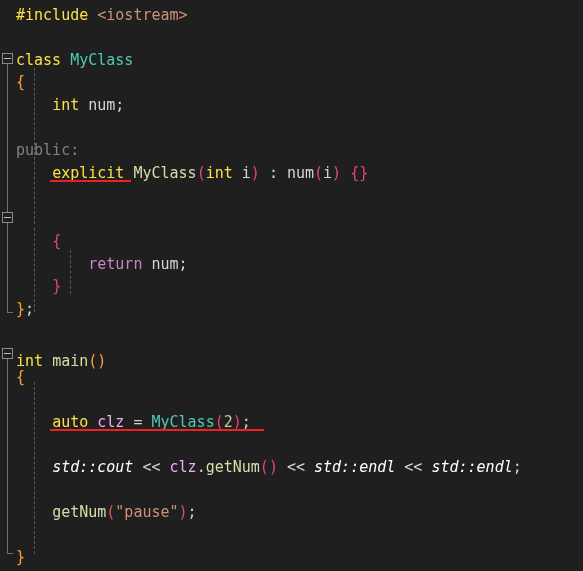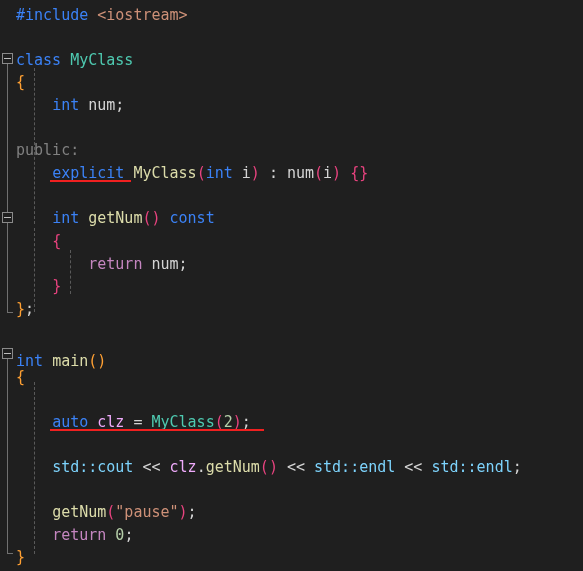--- a/index.html
+++ b/index.html
@@ -68,26 +68,26 @@
 
   
   .line {
     position: absolute;
     left: 16px;
     white-space: pre;
     height: 22.7px;
   }
 
   
-  .kw        { color: #3b82f6; }  
+  .kw        { color: #fde047; }  
   .kw-ctl    { color: #c586c0; }  
   .type      { color: #4ec9b0; }  
   .fn        { color: #dcdcaa; }  
   .var       { color: #d4d4d4; }  
-  .ns        { color: #7dd3fc; }  
+  .ns        { color: #ffffff; font-style: italic; }  
   .plain     { color: #d4d4d4; }
   .str       { color: #ce9178; }  
   .num       { color: #b5cea8; }  
   .label     { color: #808080; }  
   .op        { color: #d4d4d4; }
   .br0       { color: #ffa033; }  
   .br1       { color: #e8437f; }  
   .br2       { color: #f0abfc; }  
 
   
@@ -126,38 +126,36 @@
 
   <div class="line" style="top:71px;"><span class="br0">{</span></div>
 
   <div class="line" style="top:139px;"><span class="label">public:</span></div>
 
   <div class="line" style="top:94px;"><span class="plain">    </span><span class="kw">int</span><span class="plain"> </span><span class="var">num</span><span class="plain">;</span></div>
 
   <div class="line" style="top:162px;"><span class="plain">    </span><span class="kw">explicit</span><span class="plain"> </span><span class="fn">MyClass</span><span class="br1">(</span><span class="kw">int</span><span class="plain"> </span><span class="var">i</span><span class="br1">)</span><span class="plain"> </span><span class="op">:</span><span class="plain"> </span><span class="var">num</span><span class="br1">(</span><span class="var">i</span><span class="br1">)</span><span class="plain"> </span><span class="br1">{</span><span class="br1">}</span></div>
   <div class="err-underline" style="left:50px; top:180px; width:81px;"></div>
 
-  <div class="line" style="top:207px;"><span class="plain">    </span><span class="kw">int</span><span class="plain"> </span><span class="fn">getNum</span><span class="br1">(</span><span class="br1">)</span><span class="plain"> </span><span class="kw">const</span></div>
 
   <div class="line" style="top:230px;"><span class="plain">    </span><span class="br1">{</span></div>
 
   <div class="line" style="top:253px;"><span class="plain">        </span><span class="kw-ctl">return</span><span class="plain"> </span><span class="var">num</span><span class="plain">;</span></div>
 
   <div class="line" style="top:275px;"><span class="plain">    </span><span class="br1">}</span></div>
 
   <div class="line" style="top:298px;"><span class="br0">}</span><span class="plain">;</span></div>
 
   <div class="line" style="top:350px;"><span class="kw">int</span><span class="plain"> </span><span class="fn">main</span><span class="br0">(</span><span class="br0">)</span></div>
 
   <div class="line" style="top:366px;"><span class="br0">{</span></div>
 
   <div class="line" style="top:411px;"><span class="plain">    </span><span class="kw">auto</span><span class="plain"> </span><span class="br2">clz</span><span class="plain"> </span><span class="op">=</span><span class="plain"> </span><span class="type">MyClass</span><span class="br1">(</span><span class="num">2</span><span class="br1">)</span><span class="plain">;</span></div>
   <div class="err-underline" style="left:50px; top:429px; width:214px;"></div>
 
   <div class="line" style="top:456px;"><span class="plain">    </span><span class="ns">std::cout</span><span class="plain"> </span><span class="op">&lt;&lt;</span><span class="plain"> </span><span class="br2">clz</span><span class="plain">.</span><span class="fn">getNum</span><span class="br1">(</span><span class="br1">)</span><span class="plain"> </span><span class="op">&lt;&lt;</span><span class="plain"> </span><span class="ns">std::endl</span><span class="plain"> </span><span class="op">&lt;&lt;</span><span class="plain"> </span><span class="ns">std::endl</span><span class="plain">;</span></div>
 
   <div class="line" style="top:501px;"><span class="plain">    </span><span class="fn">getNum</span><span class="br1">(</span><span class="str">"pause"</span><span class="br1">)</span><span class="plain">;</span></div>
 
-  <div class="line" style="top:524px;"><span class="plain">    </span><span class="kw-ctl">return</span><span class="plain"> </span><span class="num">0</span><span class="plain">;</span></div>
 
   <div class="line" style="top:546px;"><span class="br0">}</span></div>
 
 </div>
 
 </body></html>

